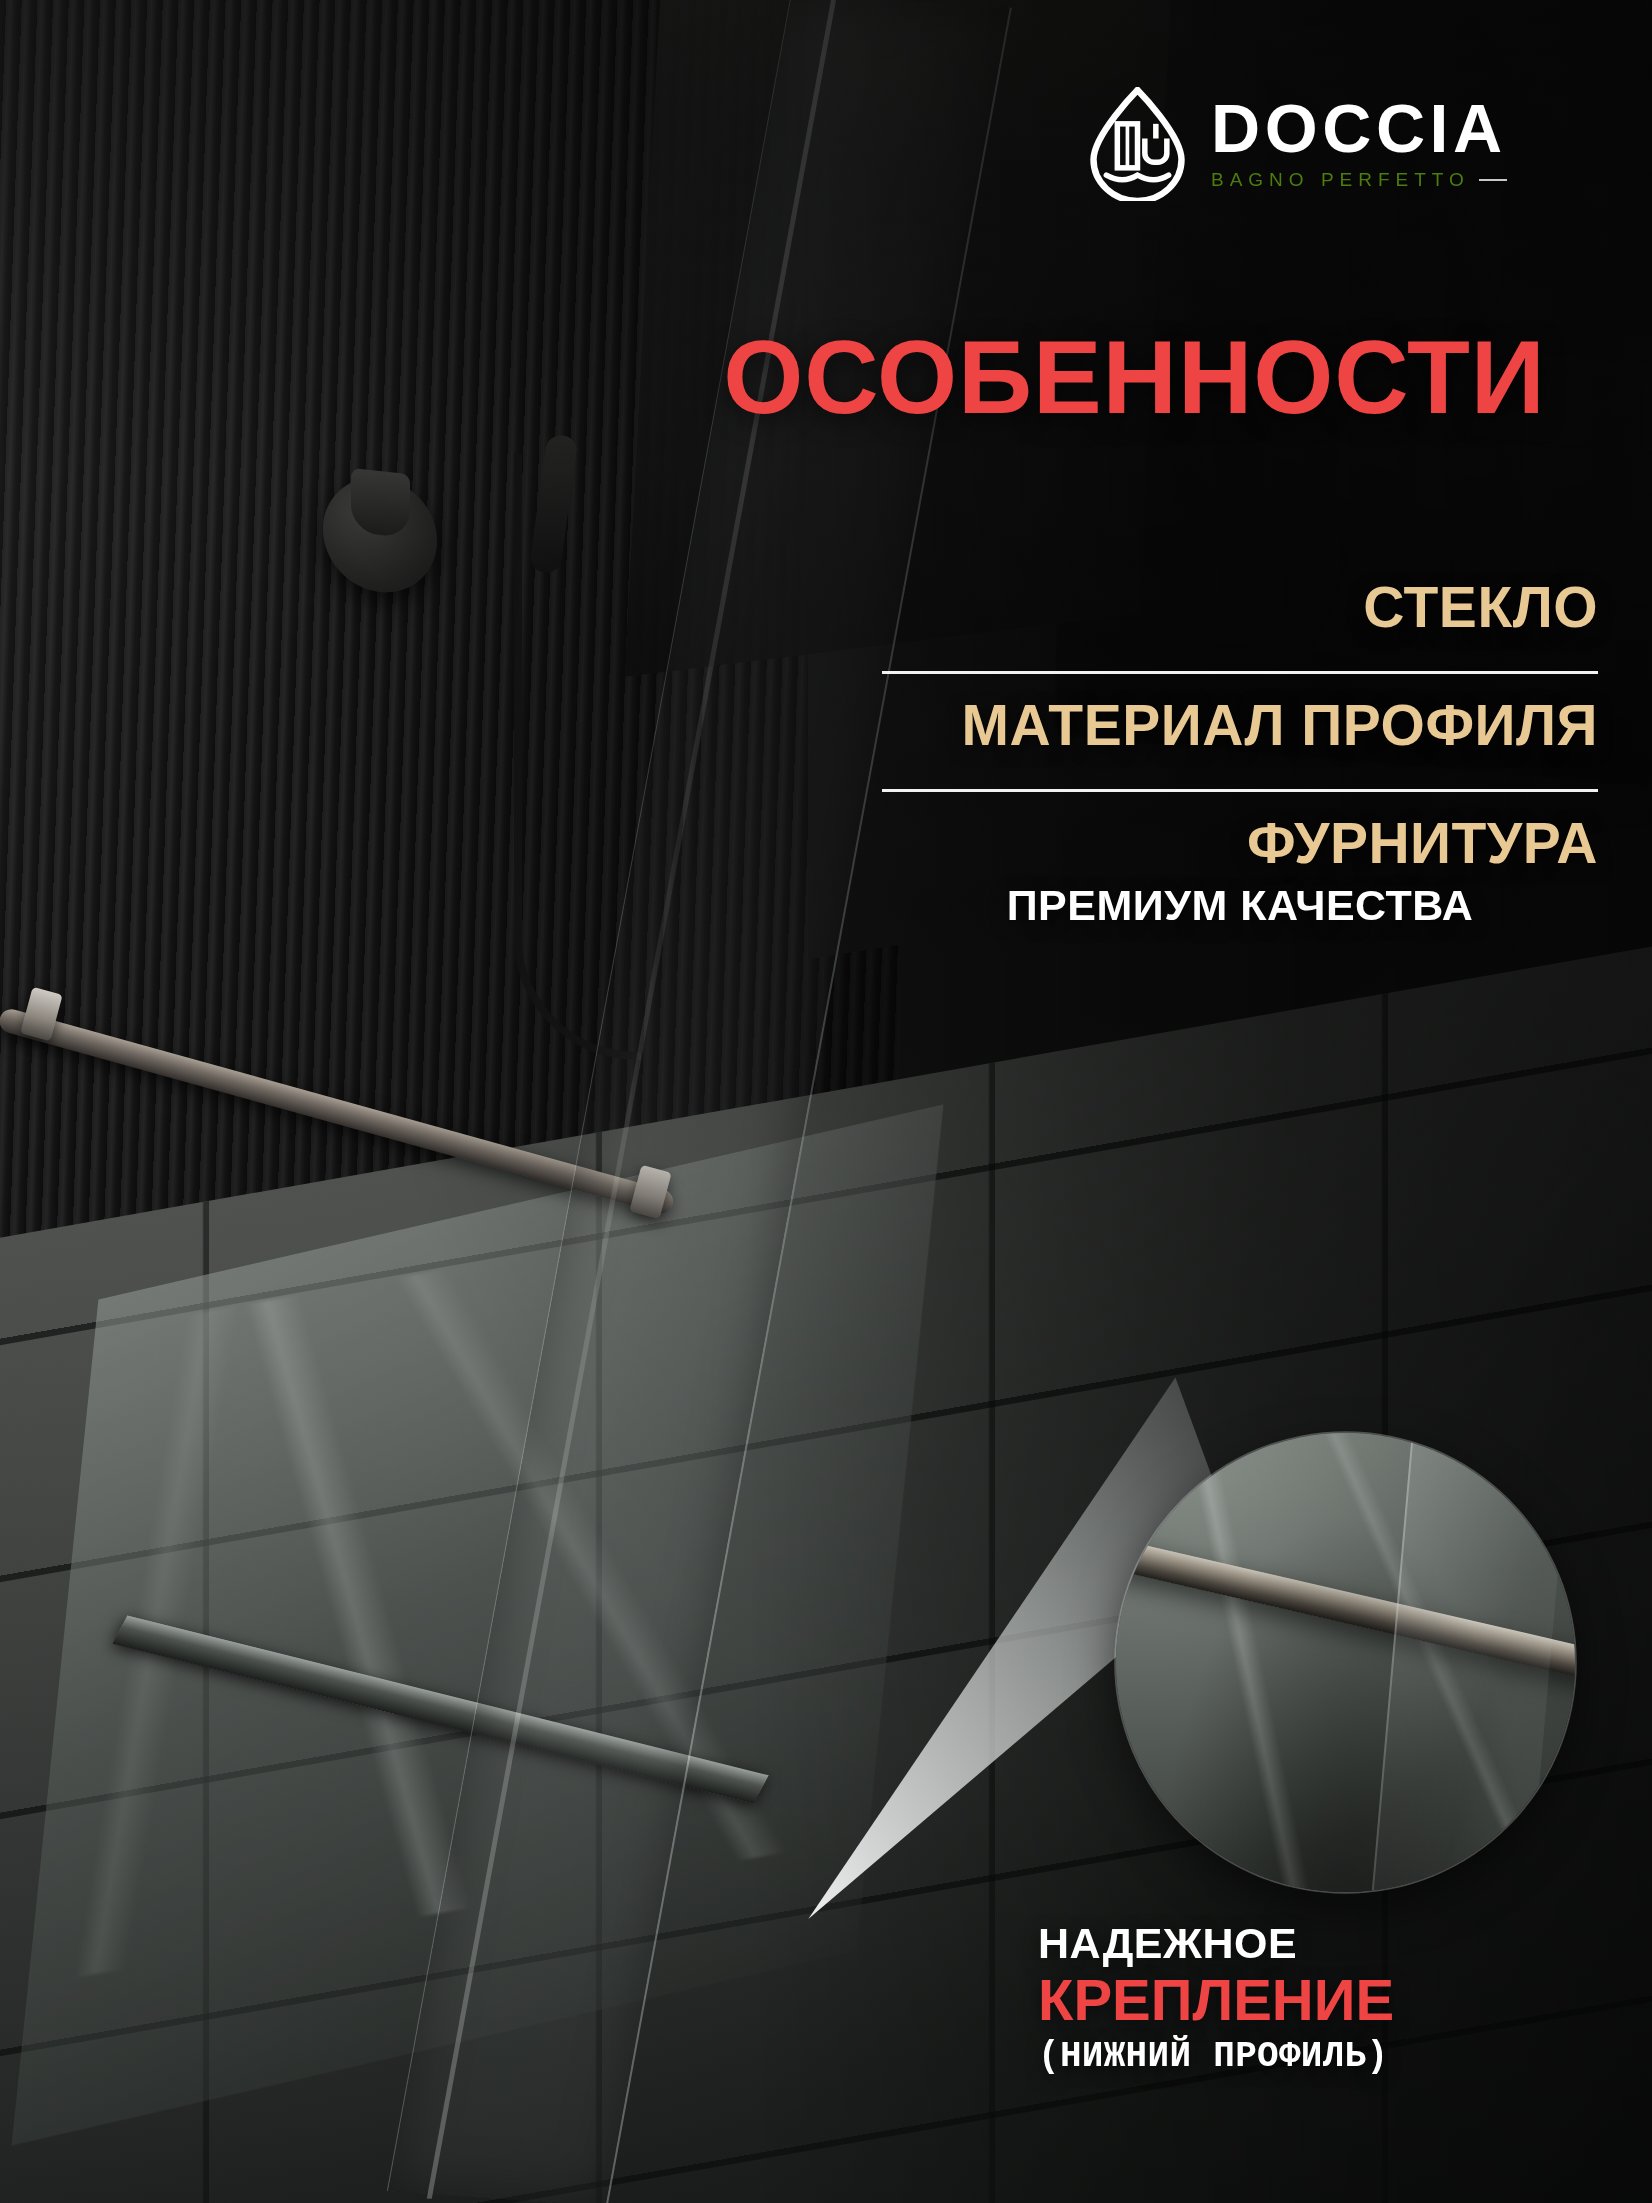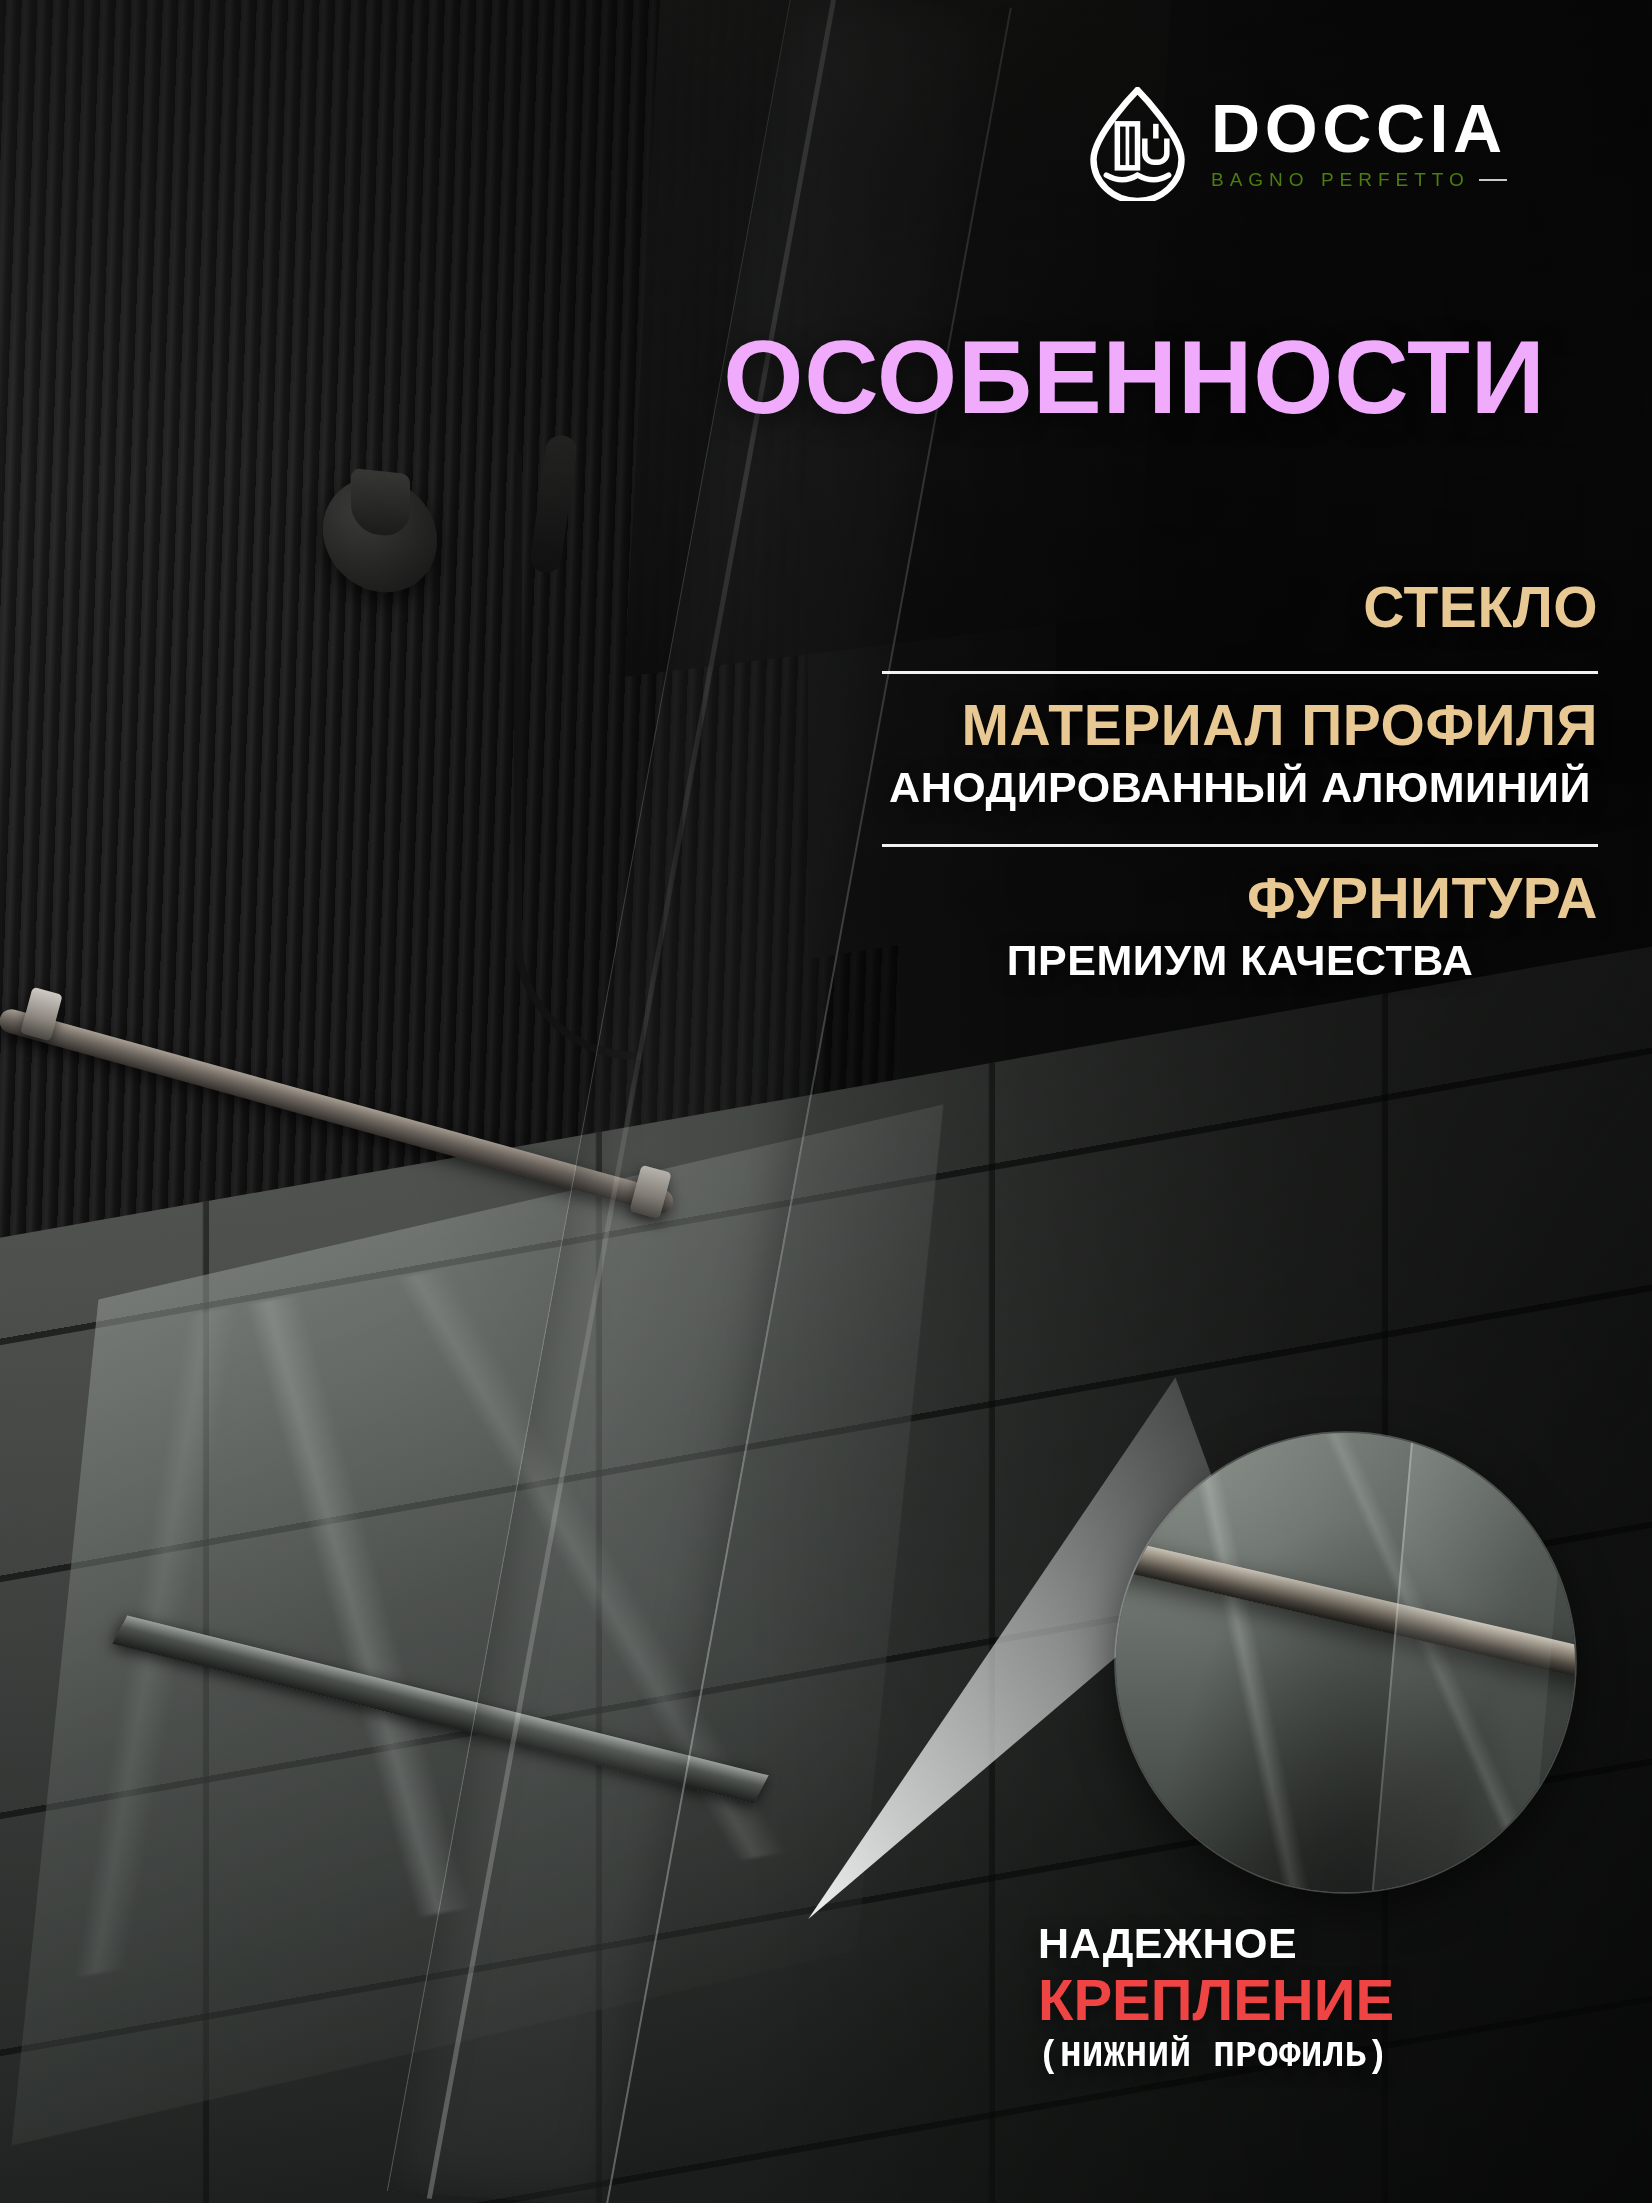--- a/index.html
+++ b/index.html
@@ -362,21 +362,21 @@
     min-width: 16.5px;
   }
 
   
   .headline {
     position: absolute;
     left: 680px;
     top: 326px;
     width: 909px;
     text-align: center;
-    color: #f0abfc;
+    color: #ef4444;
     font-size: 103px;
     font-weight: 700;
     letter-spacing: 0.9px;
     line-height: 1.0;
     text-shadow: 0 5.5px 24px rgba(0,0,0,0.6);
   }
 
   .features {
     position: absolute;
     left: 882px;
@@ -521,21 +521,20 @@
   <div class="features">
 
     <div class="feature">
       <div class="feature-title">СТЕКЛО</div>
     </div>
 
     <div class="divider"></div>
 
     <div class="feature">
       <div class="feature-title">МАТЕРИАЛ ПРОФИЛЯ</div>
-      <div class="feature-value">АНОДИРОВАННЫЙ АЛЮМИНИЙ</div>
     </div>
 
     <div class="divider"></div>
 
     <div class="feature">
       <div class="feature-title">ФУРНИТУРА</div>
       <div class="feature-value">ПРЕМИУМ КАЧЕСТВА</div>
     </div>
 
   </div>

